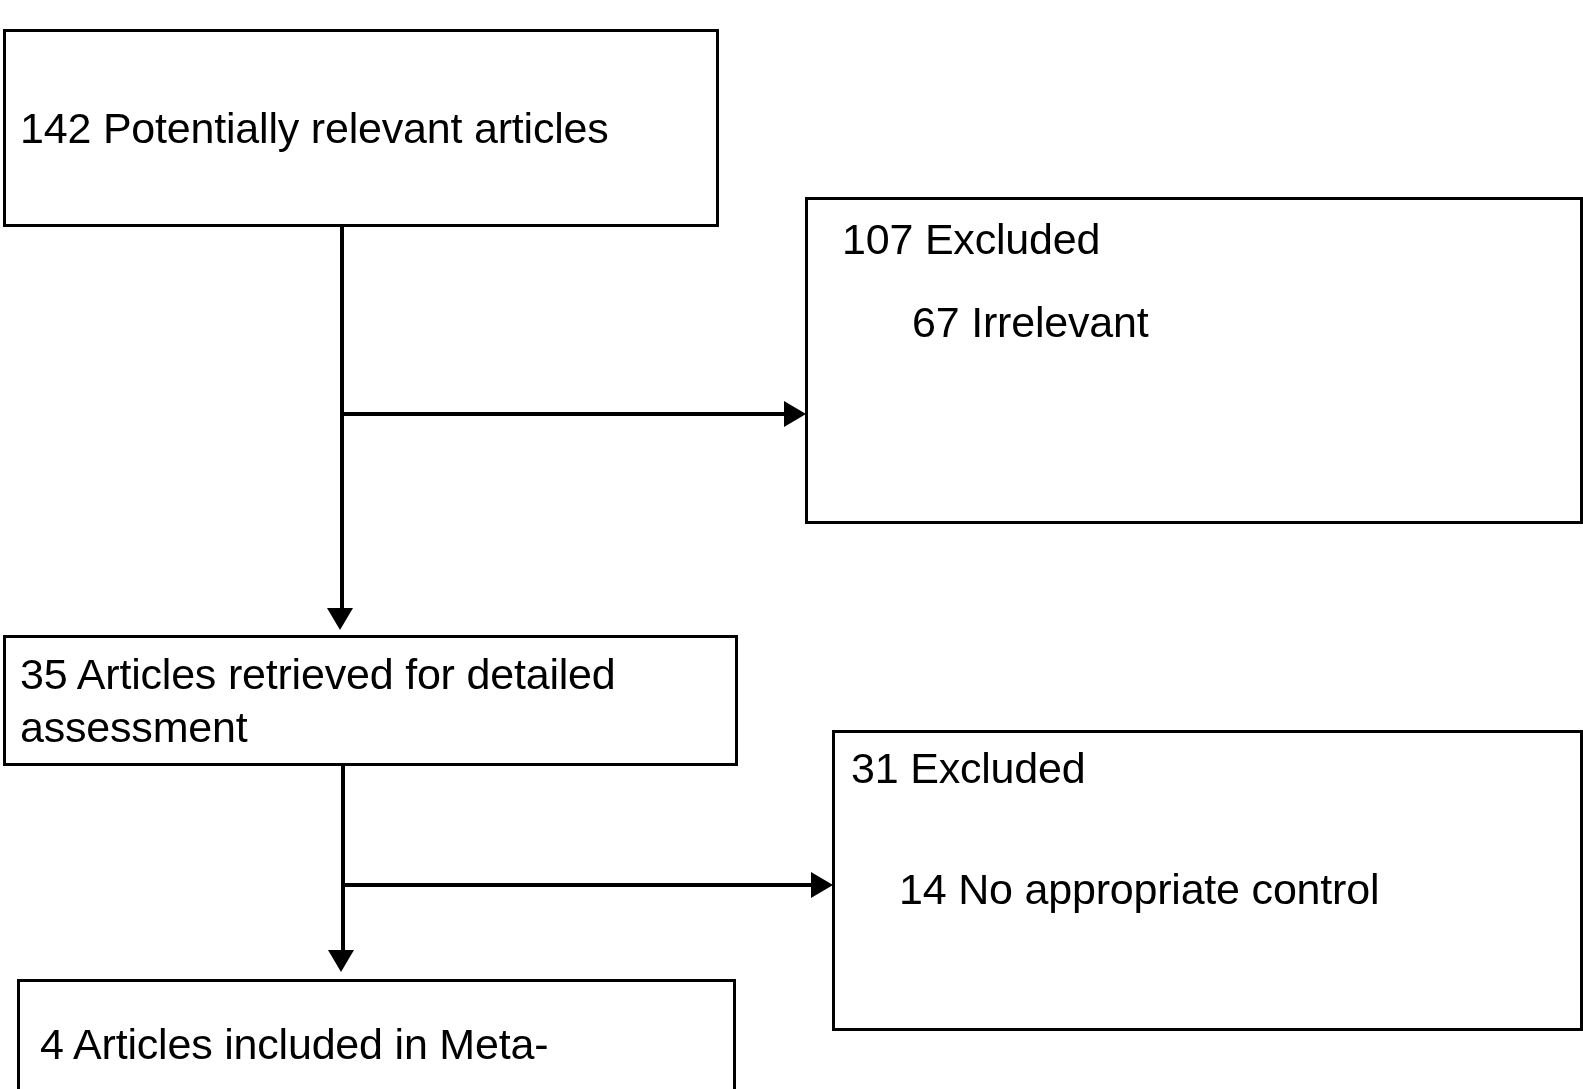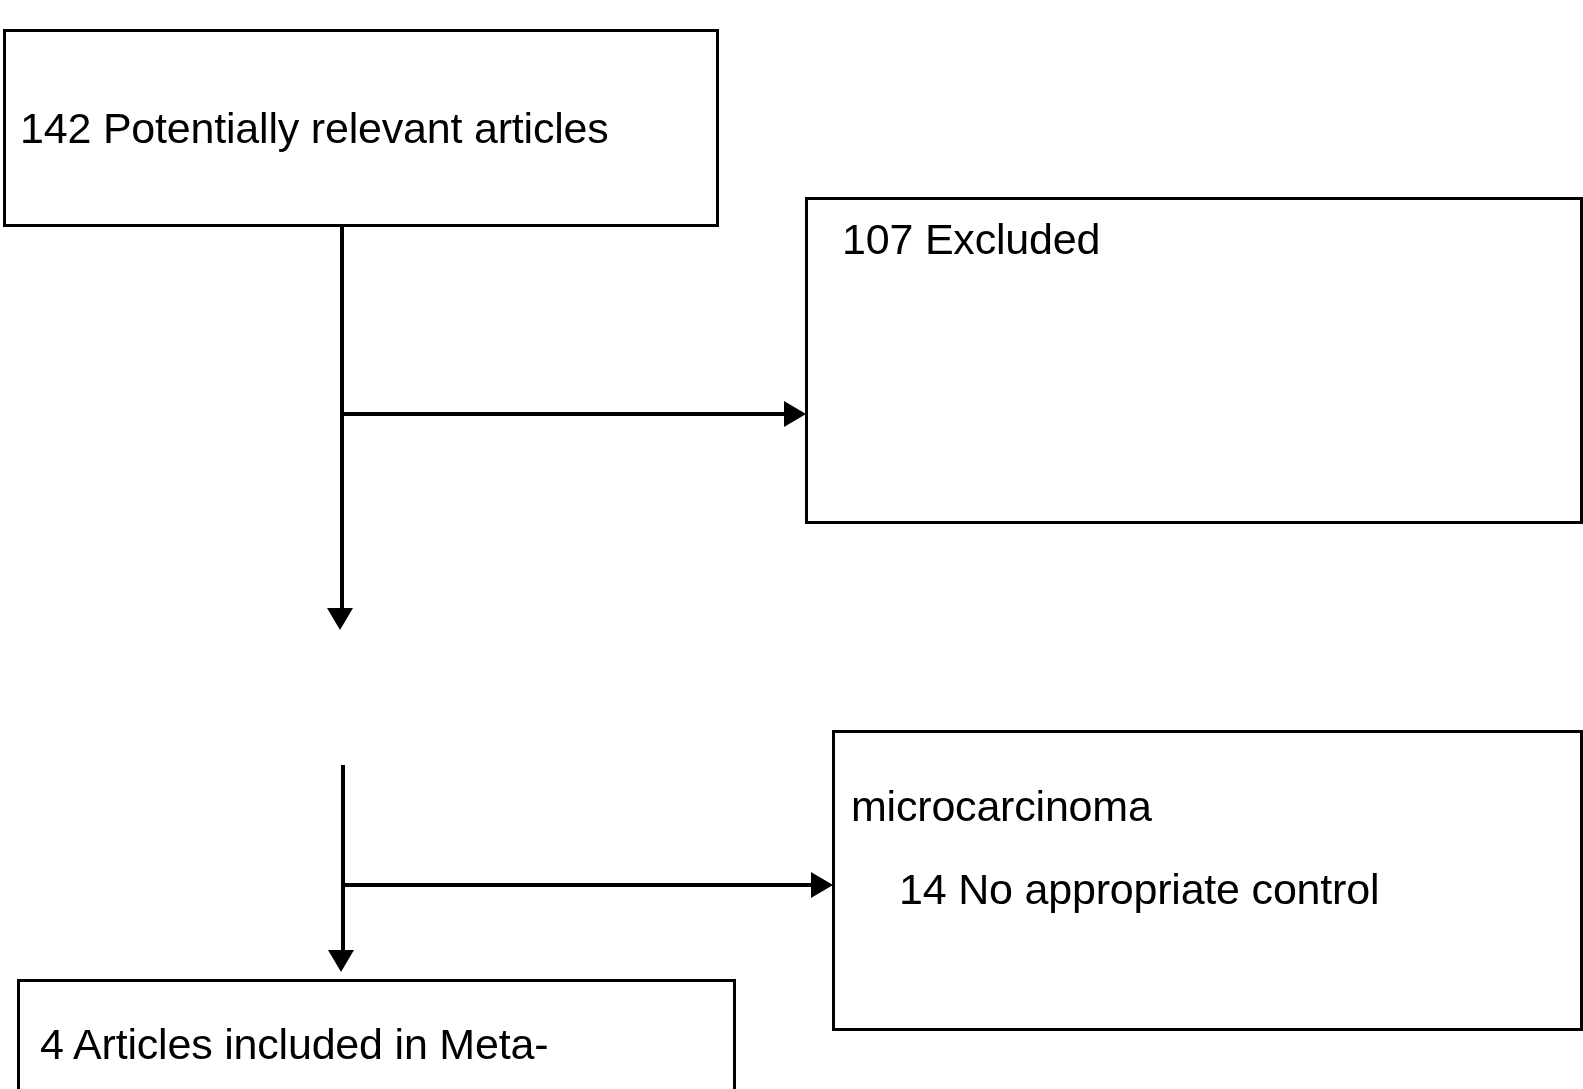--- a/index.html
+++ b/index.html
@@ -126,28 +126,33 @@
 
 <div id="flow-root">
 
   <div class="node-box" id="box-identified">
     <span class="node-line">142 Potentially relevant articles</span>
   </div>
 
   <div class="node-box" id="box-excluded-1">
     <span class="node-line">107 Excluded</span>
     <div class="gap"></div>
+    <span class="node-line sub">67 Irrelevant</span>
     <div class="gap"></div>
     <div class="gap"></div>
   </div>
 
+  <div class="node-box" id="box-retrieved">
+    <span class="node-line">35 Articles retrieved for detailed</span>
+    <span class="node-line">assessment</span>
+  </div>
 
   <div class="node-box" id="box-excluded-2">
+    <span class="node-line">31 Excluded</span>
     <div class="gap"></div>
-    <span class="node-line">microcarcinoma</span>
     <div class="gap-sm"></div>
     <span class="node-line sub2">14 No appropriate control</span>
   </div>
 
   <div class="node-box" id="box-included">
     <span class="node-line">4 Articles included in Meta-</span>
   </div>
 
   <div class="conn v-line" id="conn-main-1-v"></div>
   <div class="arrow-down" id="conn-main-1-a"></div>

